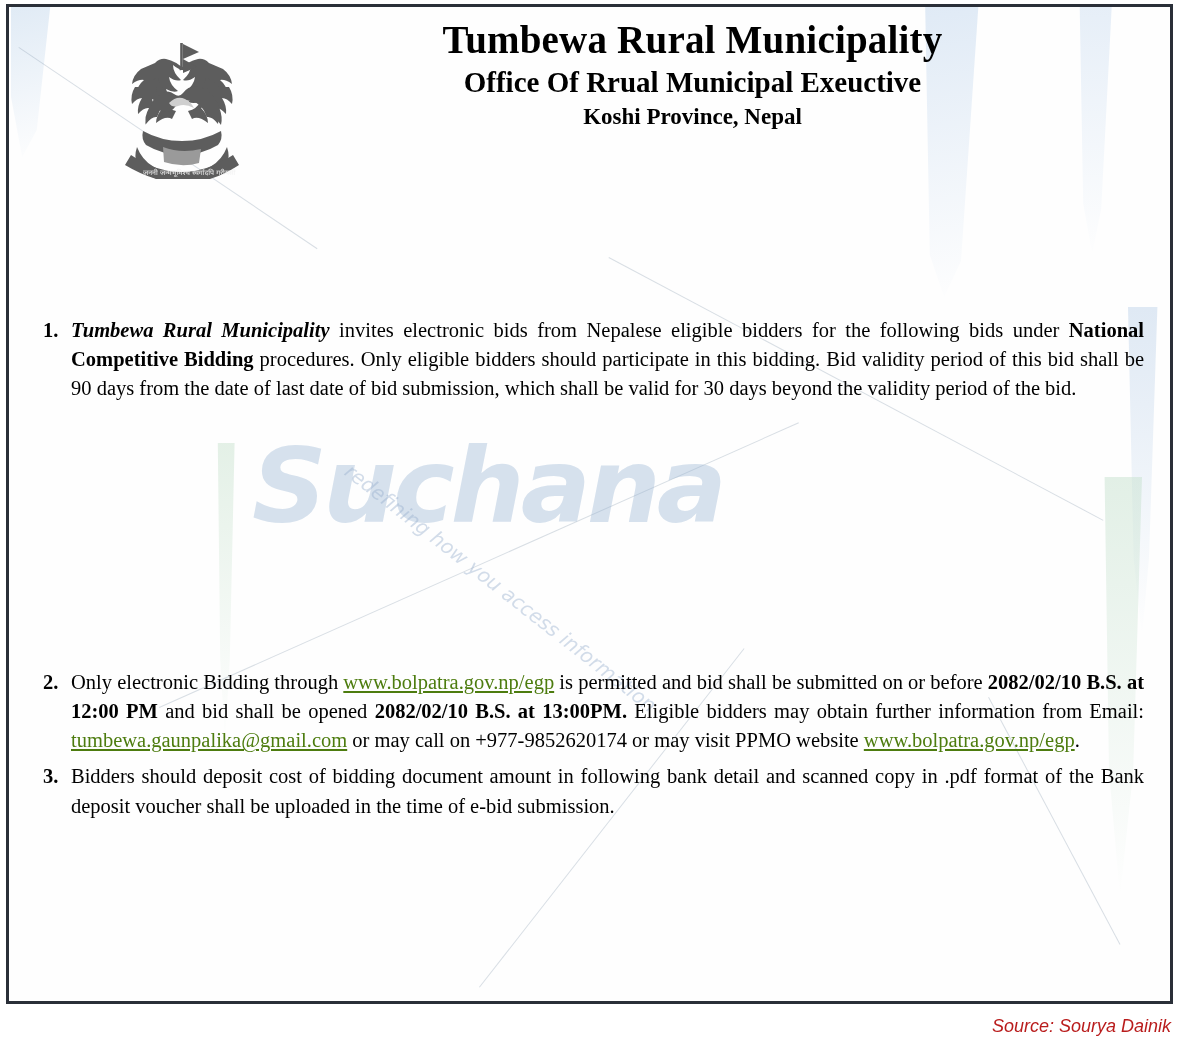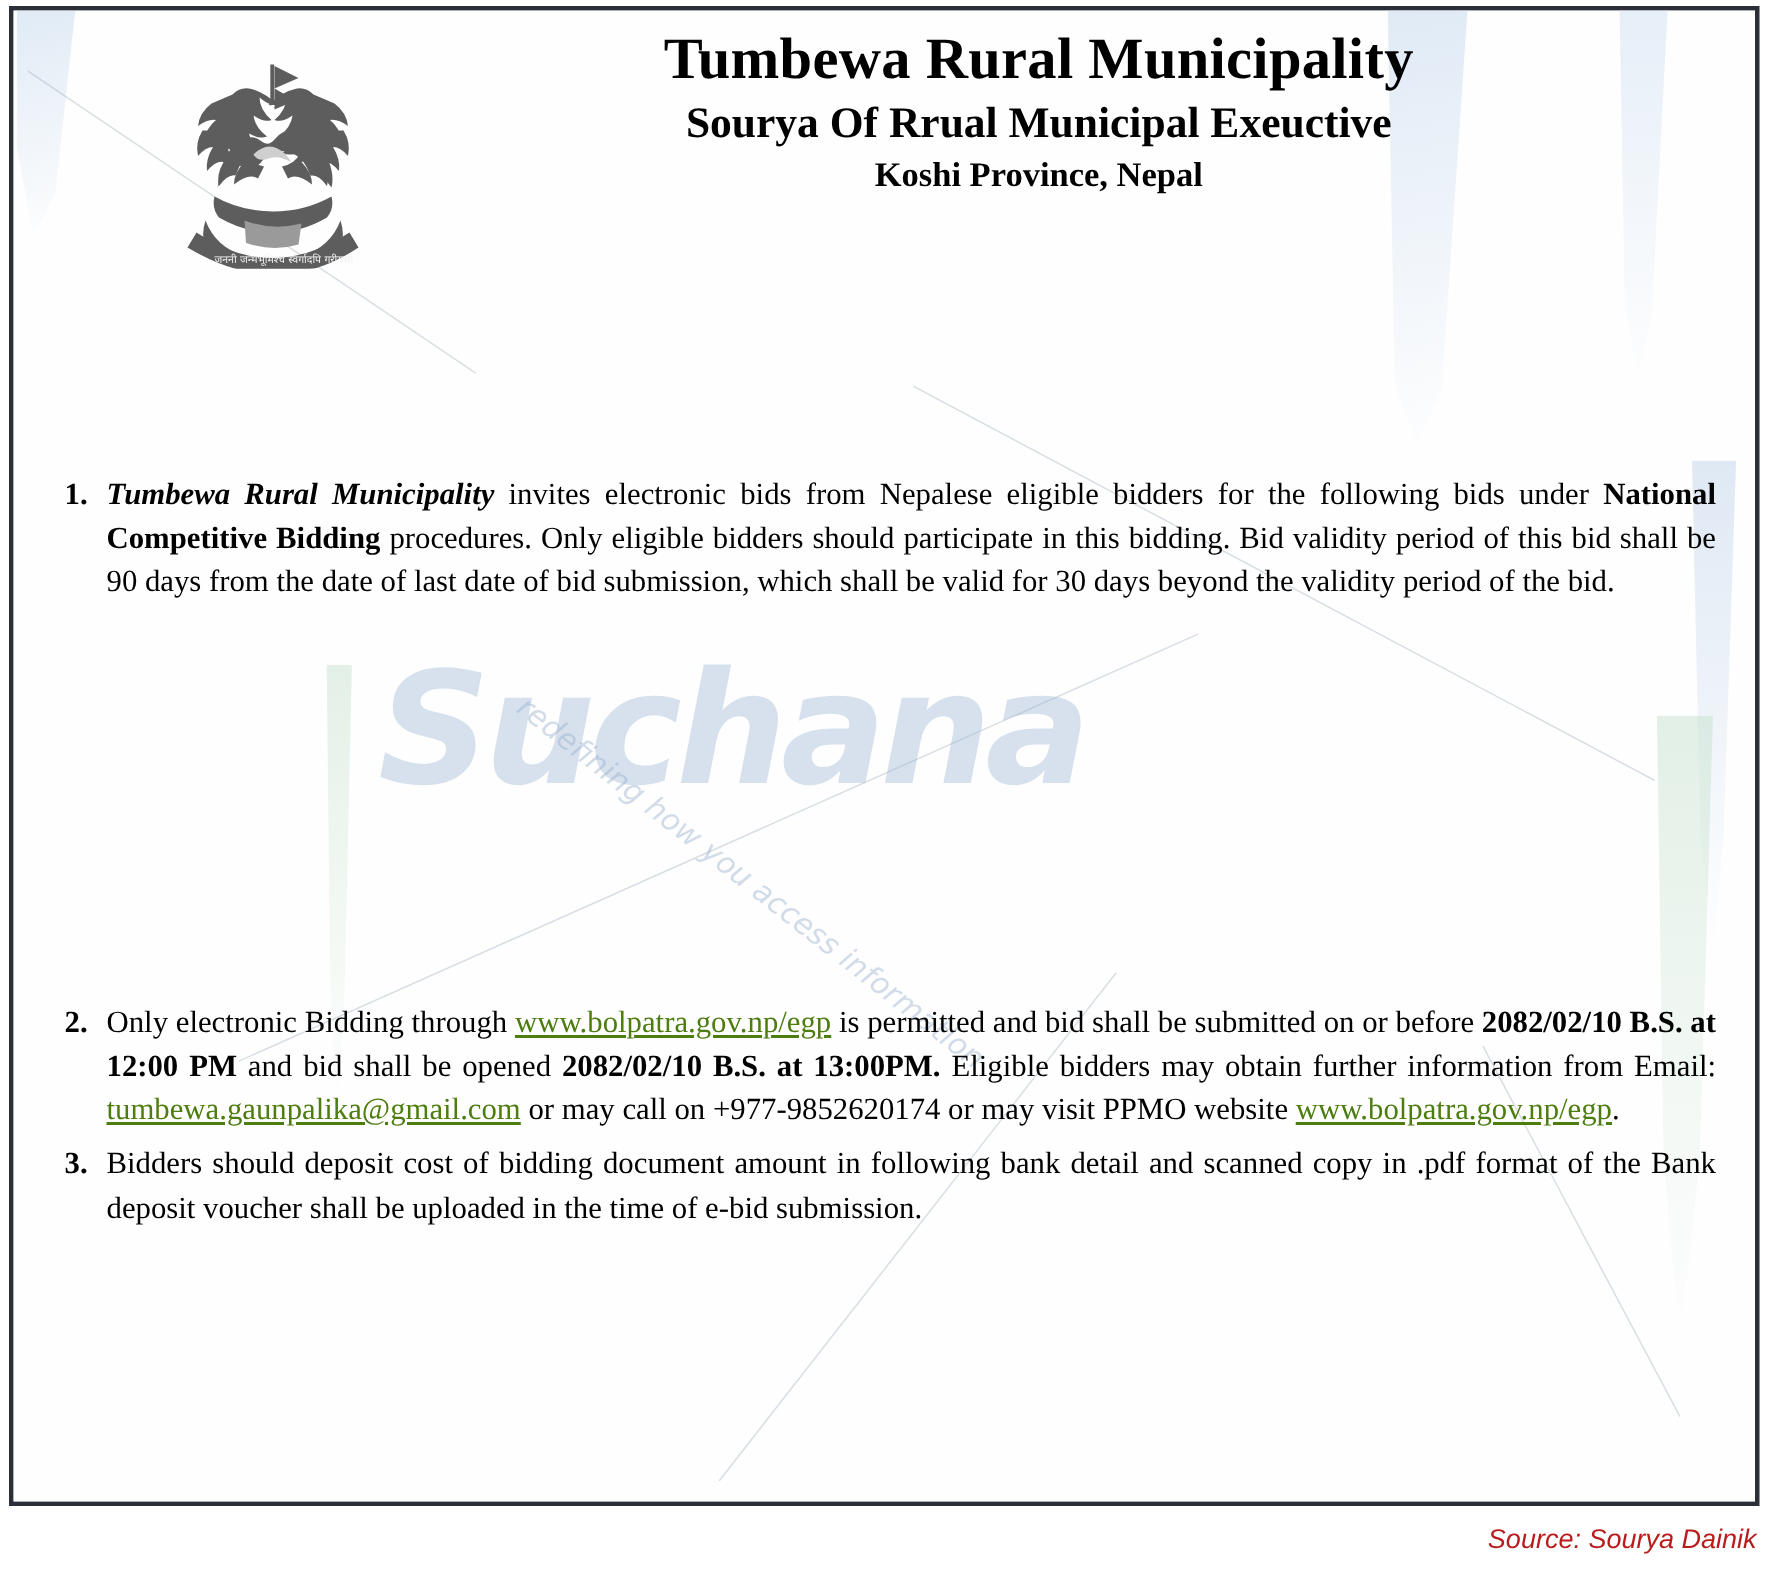--- a/index.html
+++ b/index.html
@@ -319,21 +319,21 @@
           <path d="M24 126 q50 34 102 0 l6 10 q-54 36 -114 0 z"></path>
         </g>
         <g fill="#f2f2f2" font-size="7" font-family="DejaVu Sans, sans-serif">
           <text x="36" y="146">जननी जन्मभूमिश्च स्वर्गादपि गरीयसी</text>
         </g>
       </svg>
     </div>
 
     <div class="head-lines">
       <div class="org-name">Tumbewa Rural Municipality</div>
-      <div class="org-office">Sourya Of Rrual Municipal Exeuctive</div>
+      <div class="org-office">Office Of Rrual Municipal Exeuctive</div>
       <div class="org-addr2">Koshi Province, Nepal</div>
     </div>
   </div>
 
   <div id="banner-wrap">
     <div id="banner">Invitation for Electronic Bid</div>
   </div>
 
   <div id="pubdate">Date of publication:  2082/01/ 11   (24 April, 2025)</div>
 

